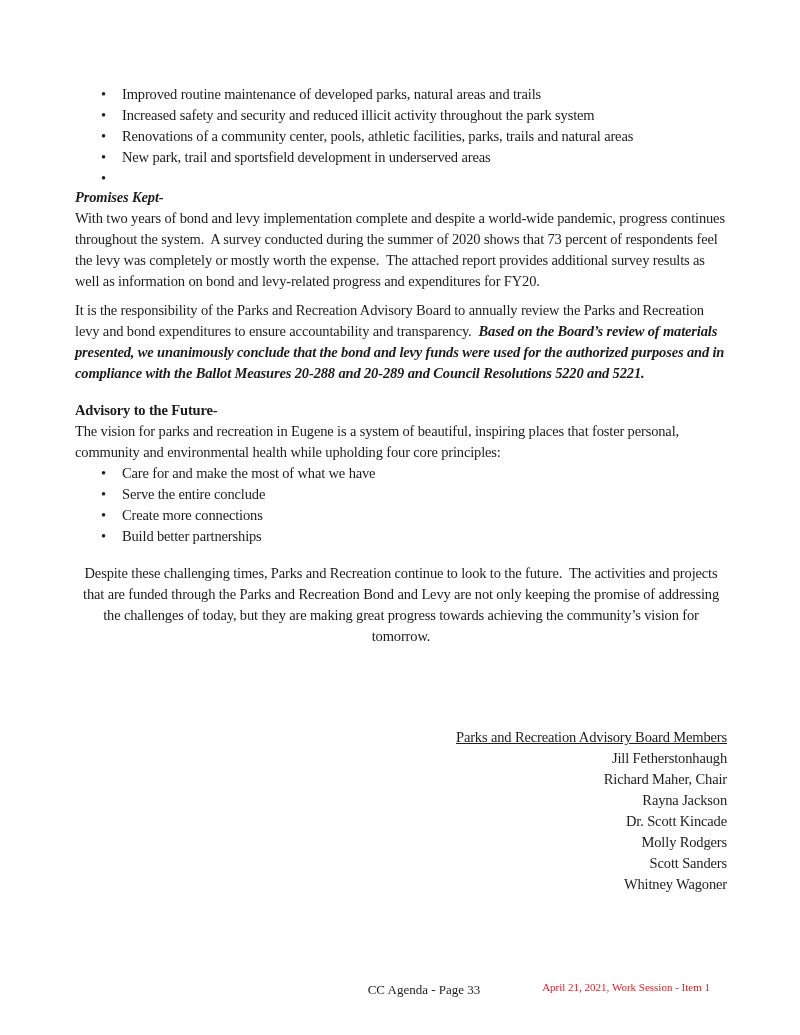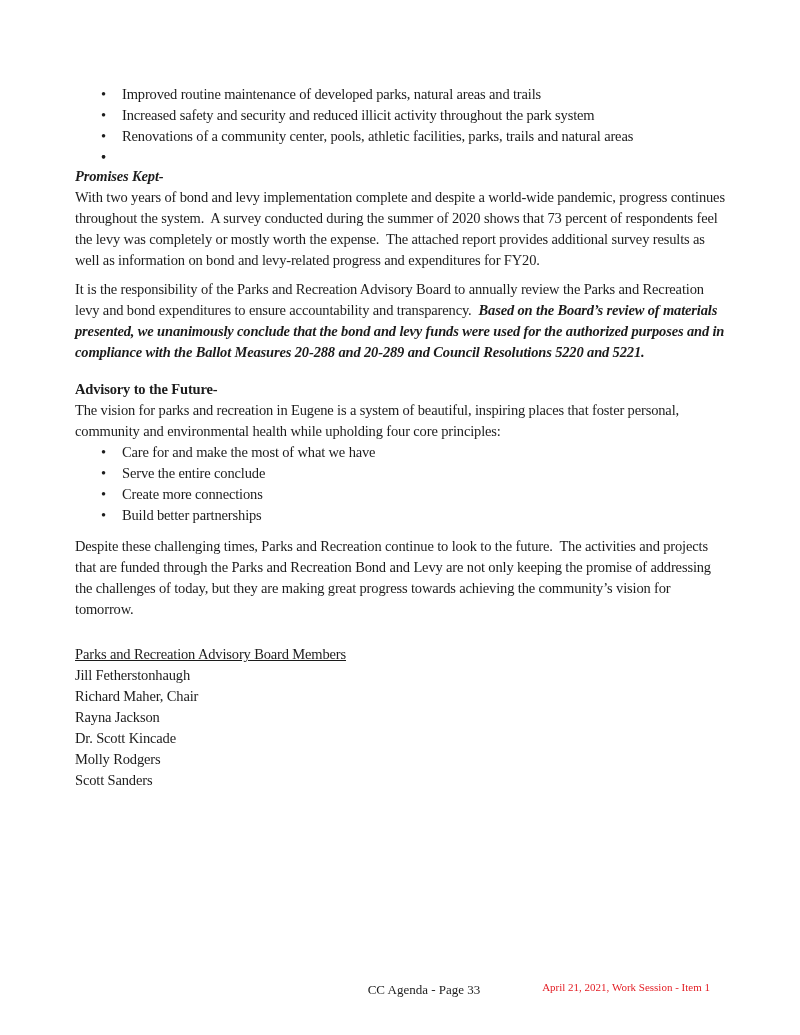--- a/index.html
+++ b/index.html
@@ -19,42 +19,42 @@
   p { margin: 0; white-space: pre-wrap; }
   ul { list-style: none; margin: 0; padding: 0; }
   li { position: relative; padding-left: 47px; }
   li .dot { position: absolute; left: 26px; top: 0; }
   .heading { font-weight: bold; }
   .bold-italic { font-weight: bold; font-style: italic; }
   .underlined { text-decoration: underline; }
   .mt-promises-heading { margin-top: 19px; font-style: italic; }
   .mt-responsibility { margin-top: 8px; }
   .mt-future-heading { margin-top: 16px; }
-  .mt-closing { margin-top: 10px; }
-  .mt-board { margin-top: 24px; }
+  .mt-closing { margin-top: 16px; text-align: center; }
+  .mt-board { margin-top: 80px; text-align: right; }
   .footer-page {
     position: absolute; left: 0; top: 981px; width: 100%;
     text-align: center; font-size: 13px; line-height: 17px; margin-left: 24px;
   }
   .footer-session {
     position: absolute; right: 90px; top: 979px;
     font-size: 11px; line-height: 17px;
   }
 </style>
 </head>
 <body>
 
 <div class="page">
   <div class="content">
 
     <ul>
       <li><span class="dot">•</span><span>Improved routine maintenance of developed parks, natural areas and trails</span></li>
       <li><span class="dot">•</span><span>Increased safety and security and reduced illicit activity throughout the park system</span></li>
       <li><span class="dot">•</span><span>Renovations of a community center, pools, athletic facilities, parks, trails and natural areas</span></li>
-      <li><span class="dot">•</span></li>
+      <li><span class="dot">•</span><span>New park, trail and sportsfield development in underserved areas</span></li>
       <li><span class="dot">•</span></li>
     </ul>
 
     <p class="heading mt-promises-heading">Promises Kept-</p>
     <p>With two years of bond and levy implementation complete and despite a world-wide pandemic, progress continues throughout the system.  A survey conducted during the summer of 2020 shows that 73 percent of respondents feel the levy was completely or mostly worth the expense.  The attached report provides additional survey results as well as information on bond and levy-related progress and expenditures for FY20.</p>
 
     <p class="mt-responsibility"><span>It is the responsibility of the Parks and Recreation Advisory Board to annually review the Parks and Recreation levy and bond expenditures to ensure accountability and transparency.  </span><span class="bold-italic">Based on the Board’s review of materials presented, we unanimously conclude that the bond and levy funds were used for the authorized purposes and in compliance with the Ballot Measures 20-288 and 20-289 and Council Resolutions 5220 and 5221.</span></p>
 
     <p class="heading mt-future-heading">Advisory to the Future-</p>
     <p>The vision for parks and recreation in Eugene is a system of beautiful, inspiring places that foster personal, community and environmental health while upholding four core principles:</p>
@@ -69,19 +69,20 @@
     <p class="mt-closing">Despite these challenging times, Parks and Recreation continue to look to the future.  The activities and projects that are funded through the Parks and Recreation Bond and Levy are not only keeping the promise of addressing the challenges of today, but they are making great progress towards achieving the community’s vision for tomorrow.</p>
 
     <div class="mt-board">
       <p><span class="underlined">Parks and Recreation Advisory Board Members</span></p>
       <p>Jill Fetherstonhaugh</p>
       <p>Richard Maher, Chair</p>
       <p>Rayna Jackson</p>
       <p>Dr. Scott Kincade</p>
       <p>Molly Rodgers</p>
       <p>Scott Sanders</p>
+      <p>Whitney Wagoner</p>
     </div>
 
   </div>
 
   <div class="footer-page" style="color: rgb(28, 28, 28);">CC Agenda - Page 33</div>
   <div class="footer-session" style="color: rgb(227, 30, 37);">April 21, 2021, Work Session - Item 1</div>
 </div>
 
 </body></html>

